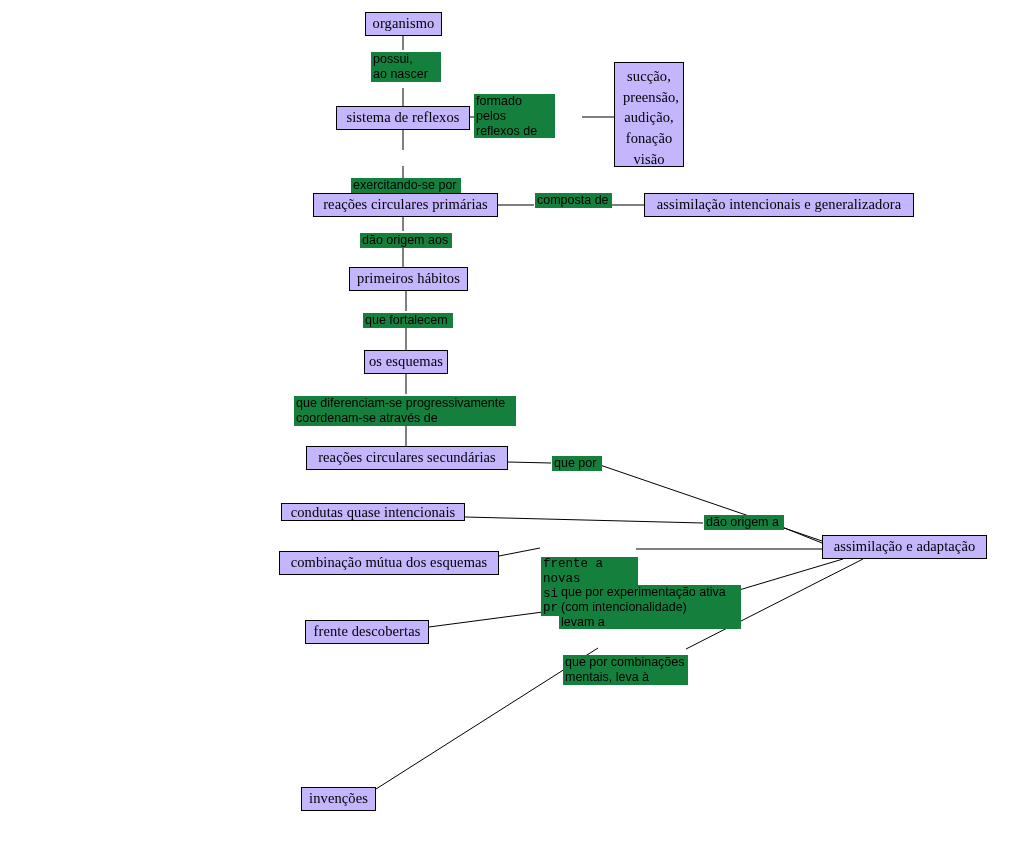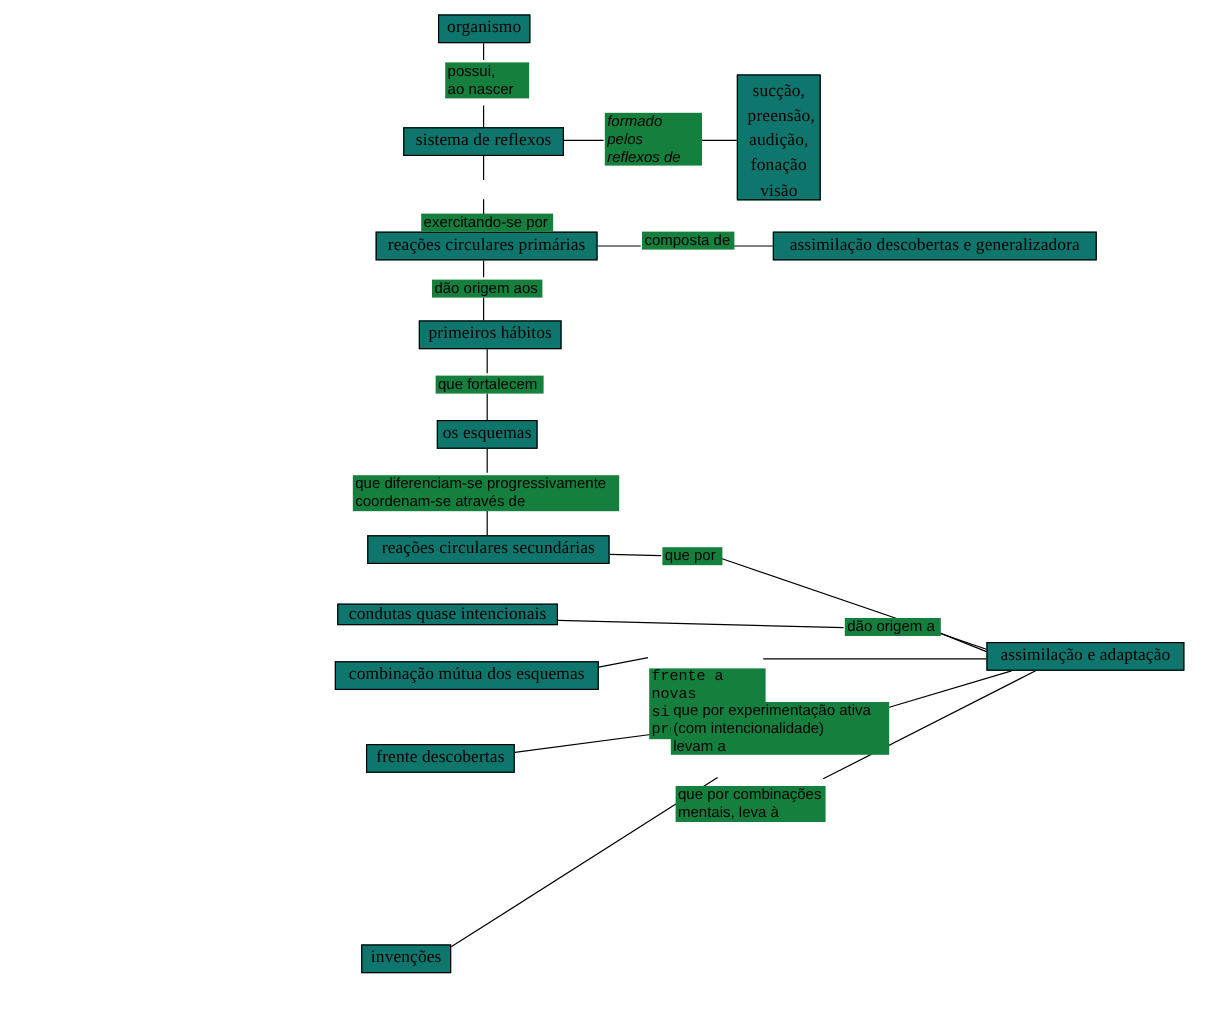--- a/index.html
+++ b/index.html
@@ -21,21 +21,21 @@
     left: 0;
     top: 0;
     width: 1026px;
     height: 850px;
     pointer-events: none;
   }
   .node {
     position: absolute;
     box-sizing: border-box;
     border: 1px solid #000000;
-    background: #0f766e;
+    background: #c4b5fd;
     font-family: "Liberation Serif", serif;
     font-size: 14.5px;
     line-height: 1.45;
     color: #000000;
     text-align: center;
     white-space: pre;
     display: flex;
     align-items: center;
     justify-content: center;
     padding: 0 6px;
@@ -91,34 +91,34 @@
     </svg>
   <div id="nodes-layer">
       <div class="node" style="left: 365px; top: 12px; width: 77px; height: 24px; border-color: rgb(0, 0, 0); color: rgb(0, 0, 0);">organismo</div>
       <div class="node" style="left: 336px; top: 106px; width: 134px; height: 24px; border-color: rgb(0, 0, 0); color: rgb(0, 0, 0);">sistema de reflexos</div>
       <div class="node multi" style="left: 614px; top: 62px; width: 70px; height: 105px; border-color: rgb(0, 0, 0); color: rgb(0, 0, 0);">sucção,
 preensão,
 audição,
 fonação
 visão</div>
       <div class="node" style="left: 313px; top: 193px; width: 185px; height: 24px; border-color: rgb(0, 0, 0); color: rgb(0, 0, 0);">reações circulares primárias</div>
-      <div class="node" style="left: 644px; top: 193px; width: 270px; height: 24px; border-color: rgb(0, 0, 0); color: rgb(0, 0, 0);">assimilação descobertas e generalizadora</div>
+      <div class="node" style="left: 644px; top: 193px; width: 270px; height: 24px; border-color: rgb(0, 0, 0); color: rgb(0, 0, 0);">assimilação intencionais e generalizadora</div>
       <div class="node" style="left: 349px; top: 267px; width: 119px; height: 24px; border-color: rgb(0, 0, 0); color: rgb(0, 0, 0);">primeiros hábitos</div>
       <div class="node" style="left: 364px; top: 350px; width: 84px; height: 24px; border-color: rgb(0, 0, 0); color: rgb(0, 0, 0);">os esquemas</div>
       <div class="node" style="left: 306px; top: 446px; width: 202px; height: 24px; border-color: rgb(0, 0, 0); color: rgb(0, 0, 0);">reações circulares secundárias</div>
       <div class="node" style="left: 281px; top: 503px; width: 184px; height: 18px; border-color: rgb(0, 0, 0); color: rgb(0, 0, 0);">condutas quase intencionais</div>
       <div class="node" style="left: 279px; top: 551px; width: 220px; height: 24px; border-color: rgb(0, 0, 0); color: rgb(0, 0, 0);">combinação mútua dos esquemas</div>
       <div class="node" style="left: 305px; top: 620px; width: 124px; height: 24px; border-color: rgb(0, 0, 0); color: rgb(0, 0, 0);">frente descobertas</div>
       <div class="node" style="left: 301px; top: 787px; width: 75px; height: 24px; border-color: rgb(0, 0, 0); color: rgb(0, 0, 0);">invenções</div>
       <div class="node" style="left: 822px; top: 535px; width: 165px; height: 24px; border-color: rgb(0, 0, 0); color: rgb(0, 0, 0);">assimilação e adaptação</div>
     </div>
   <div id="labels-layer">
       <div class="link-label" style="left: 371px; top: 52px; width: 66px;">possui,
 ao nascer</div>
-      <div class="link-label" style="left: 504px; top: 94px; width: 77px; font-style: italic;">formado
+      <div class="link-label" style="left: 474px; top: 94px; width: 77px;">formado
 pelos
 reflexos de</div>
       <div class="link-label" style="left: 351px; top: 151px; width: 106px; margin-top: 27px;">exercitando-se por</div>
       <div class="link-label" style="left: 535px; top: 193px; width: 73px;">composta de</div>
       <div class="link-label" style="left: 360px; top: 233px; width: 88px;">dão origem aos</div>
       <div class="link-label" style="left: 363px; top: 313px; width: 86px;">que fortalecem</div>
       <div class="link-label" style="left: 294px; top: 396px; width: 218px;">que diferenciam-se progressivamente
 coordenam-se através de</div>
       <div class="link-label" style="left: 552px; top: 456px; width: 46px;">que por</div>
       <div class="link-label" style="left: 704px; top: 515px; width: 76px;">dão origem a</div>

